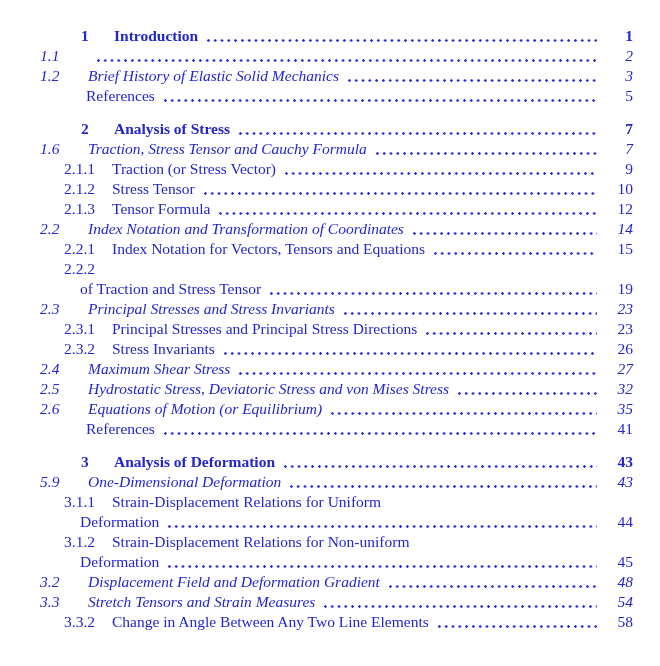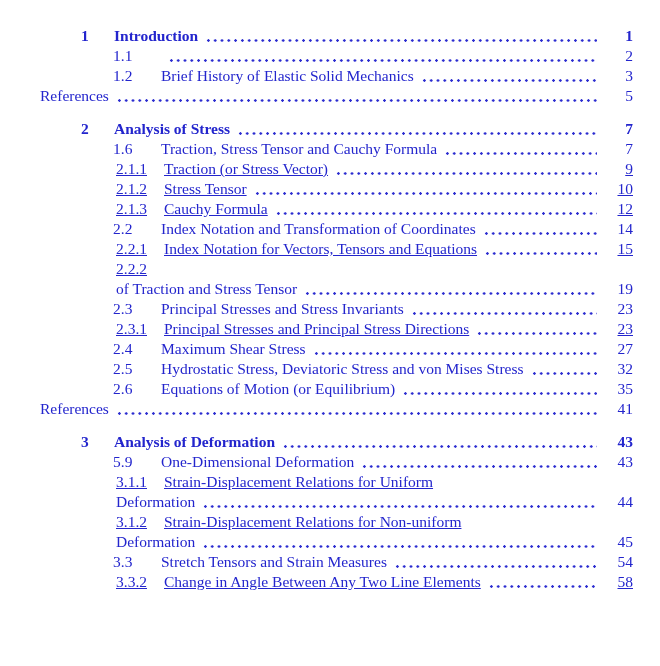--- a/index.html
+++ b/index.html
@@ -41,59 +41,61 @@
     background-position: left bottom 4px;
   }
   .row .page-num {
     flex: none;
     min-width: 26px;
     text-align: right;
   }
   
   .lvl0 { padding-left: 81px; font-weight: bold; }
   .lvl0 .num { width: 33px; }
-  .lvl1 { padding-left: 113px; }
+  .lvl1 { padding-left: 40px; font-style: italic; }
   .lvl1 .num { width: 48px; }
-  .lvl2 { padding-left: 116px; text-decoration: underline; }
+  .lvl2 { padding-left: 64px; }
   .lvl2 .num { width: 48px; }
-  .cont { padding-left: 116px; }
-  .refs { padding-left: 40px; }
+  .cont { padding-left: 80px; }
+  .refs { padding-left: 40px; margin-left: 46px; }
 </style>
 </head>
 <body>
 
 <div class="page">
   <div id="toc">
       <div class="chapter-block">
         <div class="row lvl0"><span class="num">1</span><span class="title">Introduction</span><span class="dots"></span><span class="page-num">1</span></div>
         <div class="row lvl1"><span class="num">1.1</span><span class="dots"></span><span class="page-num">2</span></div>
         <div class="row lvl1"><span class="num">1.2</span><span class="title">Brief History of Elastic Solid Mechanics</span><span class="dots"></span><span class="page-num">3</span></div>
         <div class="row refs"><span class="title">References</span><span class="dots"></span><span class="page-num">5</span></div>
       </div>
       <div class="chapter-block">
         <div class="row lvl0"><span class="num">2</span><span class="title">Analysis of Stress</span><span class="dots"></span><span class="page-num">7</span></div>
         <div class="row lvl1"><span class="num">1.6</span><span class="title">Traction, Stress Tensor and Cauchy Formula</span><span class="dots"></span><span class="page-num">7</span></div>
         <div class="row lvl2"><span class="num">2.1.1</span><span class="title">Traction (or Stress Vector)</span><span class="dots"></span><span class="page-num">9</span></div>
         <div class="row lvl2"><span class="num">2.1.2</span><span class="title">Stress Tensor</span><span class="dots"></span><span class="page-num">10</span></div>
-        <div class="row lvl2"><span class="num">2.1.3</span><span class="title">Cauchy Formula</span><span class="dots"></span><span class="page-num">12</span></div>
+        <div class="row lvl2"><span class="num">2.1.3</span><span class="title">Tensor Formula</span><span class="dots"></span><span class="page-num">12</span></div>
         <div class="row lvl1"><span class="num">2.2</span><span class="title">Index Notation and Transformation of Coordinates</span><span class="dots"></span><span class="page-num">14</span></div>
         <div class="row lvl2"><span class="num">2.2.1</span><span class="title">Index Notation for Vectors, Tensors and Equations</span><span class="dots"></span><span class="page-num">15</span></div>
         <div class="row lvl2"><span class="num">2.2.2</span></div>
         <div class="row cont"><span class="title">of Traction and Stress Tensor</span><span class="dots"></span><span class="page-num">19</span></div>
         <div class="row lvl1"><span class="num">2.3</span><span class="title">Principal Stresses and Stress Invariants</span><span class="dots"></span><span class="page-num">23</span></div>
         <div class="row lvl2"><span class="num">2.3.1</span><span class="title">Principal Stresses and Principal Stress Directions</span><span class="dots"></span><span class="page-num">23</span></div>
+        <div class="row lvl2"><span class="num">2.3.2</span><span class="title">Stress Invariants</span><span class="dots"></span><span class="page-num">26</span></div>
         <div class="row lvl1"><span class="num">2.4</span><span class="title">Maximum Shear Stress</span><span class="dots"></span><span class="page-num">27</span></div>
         <div class="row lvl1"><span class="num">2.5</span><span class="title">Hydrostatic Stress, Deviatoric Stress and von Mises Stress</span><span class="dots"></span><span class="page-num">32</span></div>
         <div class="row lvl1"><span class="num">2.6</span><span class="title">Equations of Motion (or Equilibrium)</span><span class="dots"></span><span class="page-num">35</span></div>
         <div class="row refs"><span class="title">References</span><span class="dots"></span><span class="page-num">41</span></div>
       </div>
       <div class="chapter-block">
         <div class="row lvl0"><span class="num">3</span><span class="title">Analysis of Deformation</span><span class="dots"></span><span class="page-num">43</span></div>
         <div class="row lvl1"><span class="num">5.9</span><span class="title">One-Dimensional Deformation</span><span class="dots"></span><span class="page-num">43</span></div>
         <div class="row lvl2"><span class="num">3.1.1</span><span class="title">Strain-Displacement Relations for Uniform</span></div>
         <div class="row cont"><span class="title">Deformation</span><span class="dots"></span><span class="page-num">44</span></div>
         <div class="row lvl2"><span class="num">3.1.2</span><span class="title">Strain-Displacement Relations for Non-uniform</span></div>
         <div class="row cont"><span class="title">Deformation</span><span class="dots"></span><span class="page-num">45</span></div>
+        <div class="row lvl1"><span class="num">3.2</span><span class="title">Displacement Field and Deformation Gradient</span><span class="dots"></span><span class="page-num">48</span></div>
         <div class="row lvl1"><span class="num">3.3</span><span class="title">Stretch Tensors and Strain Measures</span><span class="dots"></span><span class="page-num">54</span></div>
         <div class="row lvl2"><span class="num">3.3.2</span><span class="title">Change in Angle Between Any Two Line Elements</span><span class="dots"></span><span class="page-num">58</span></div>
       </div>
     </div>
 </div>
 
 </body></html>

